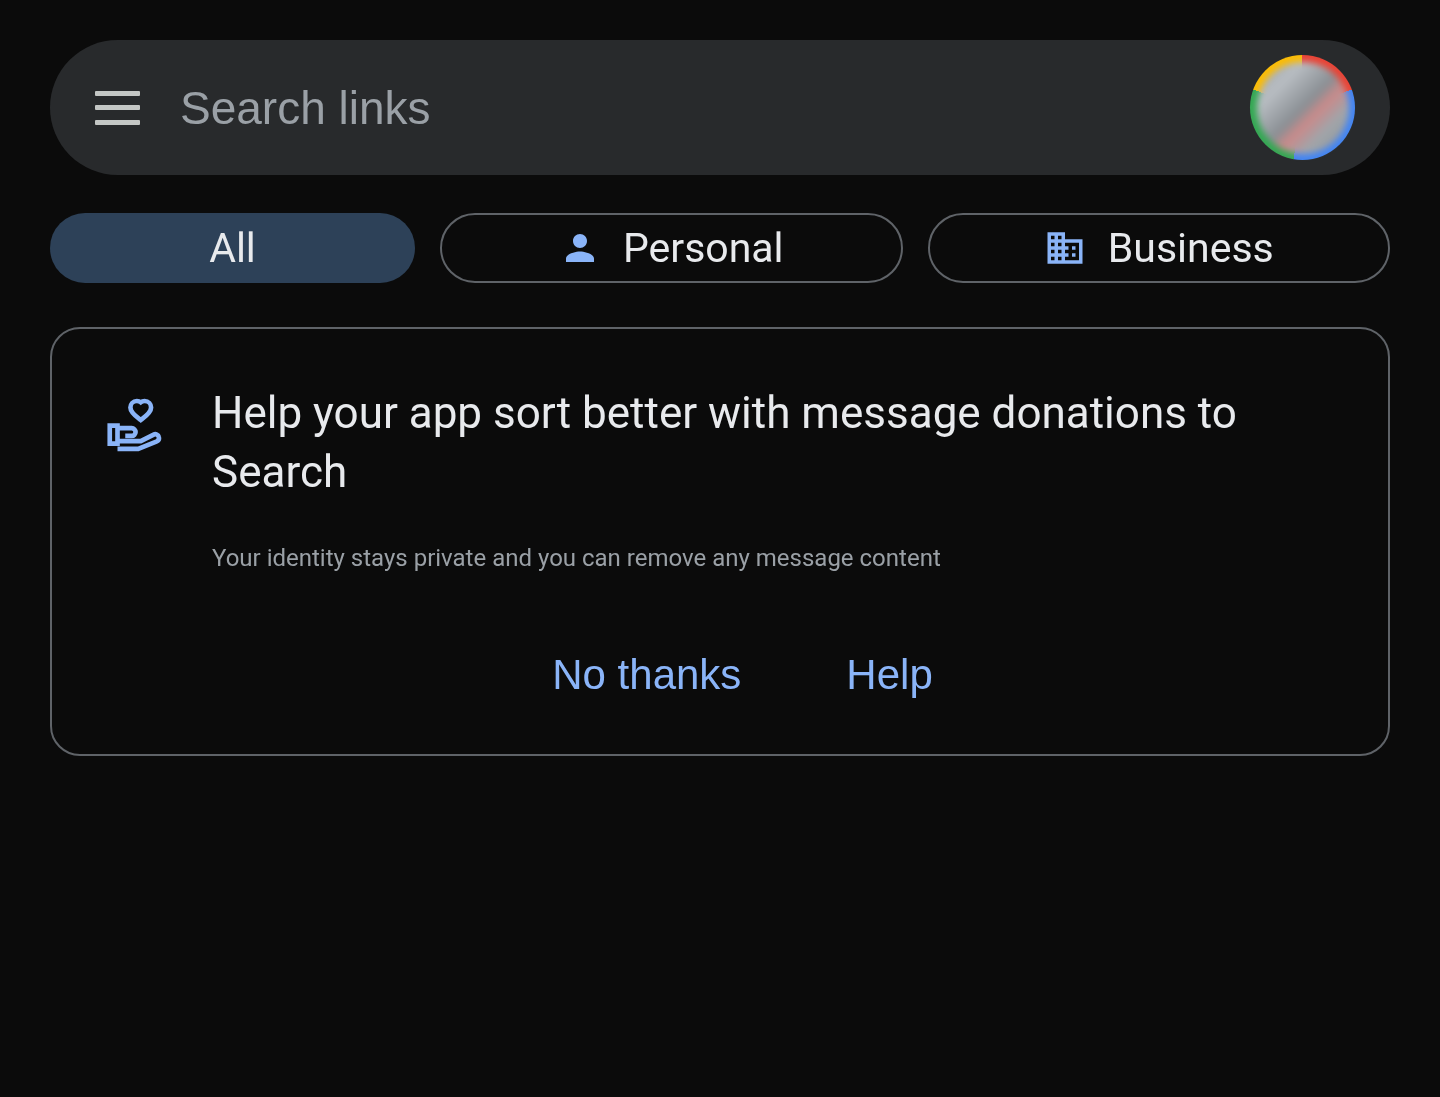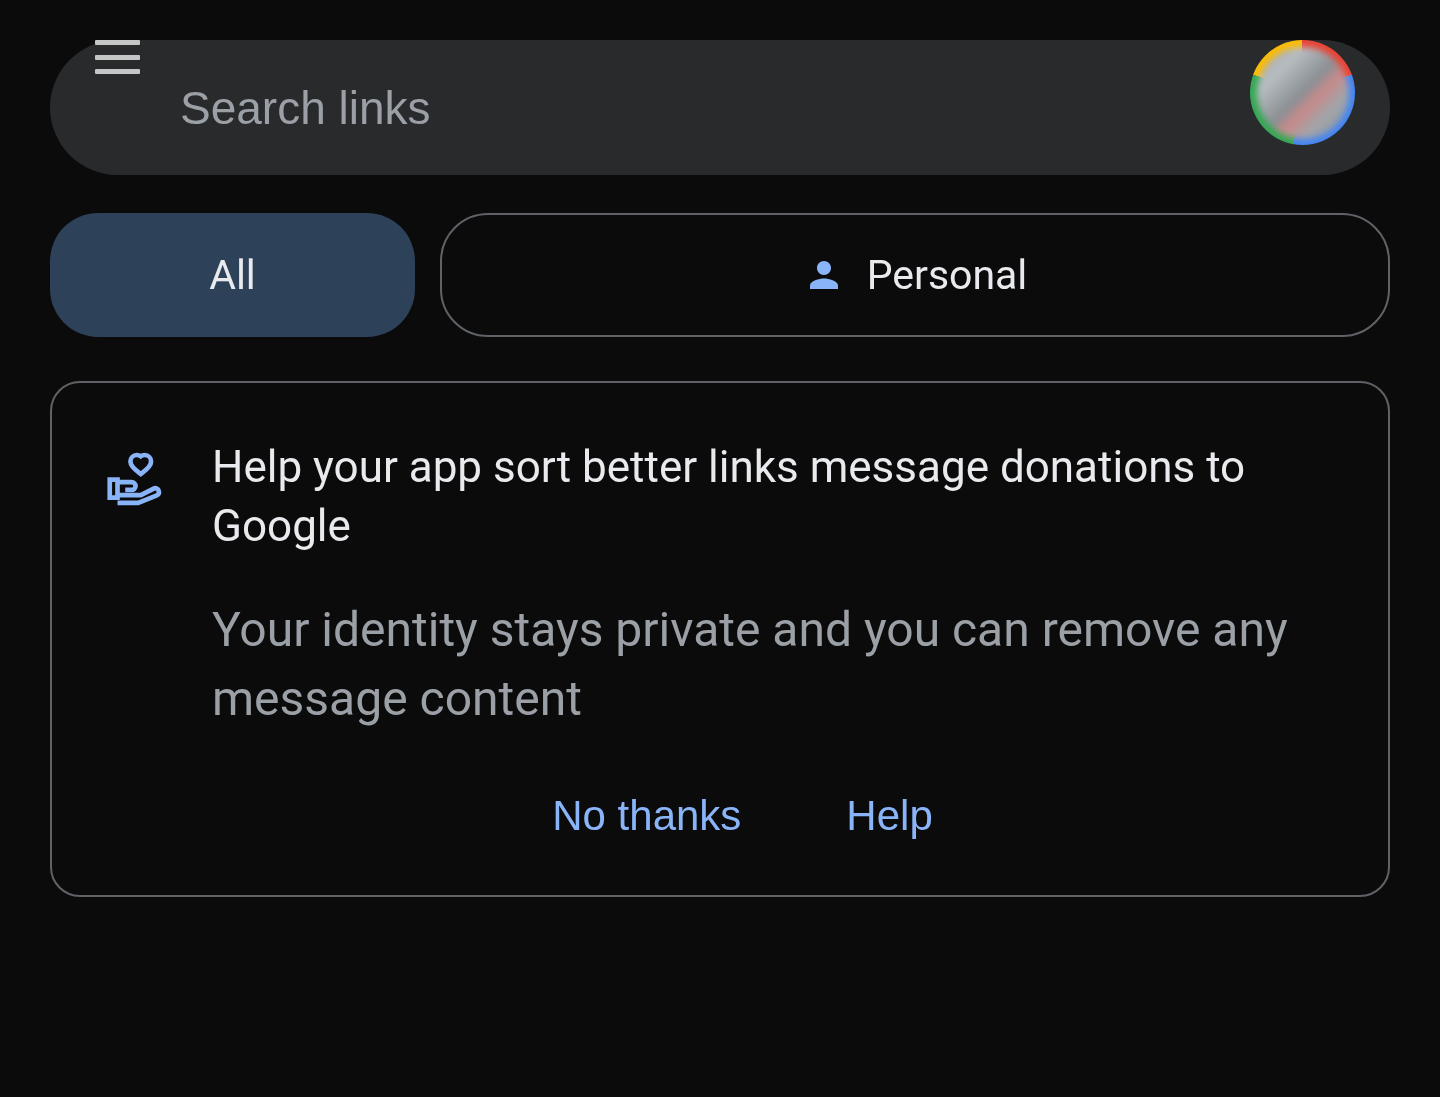--- a/index.html
+++ b/index.html
@@ -13,20 +13,21 @@
       width: 1440px;
       height: 1097px;
       padding: 40px 50px;
       overflow: hidden;
     }
     .search-bar {
       background-color: #282a2c;
       border-radius: 70px;
       height: 135px;
       display: flex;
+      align-items: center;
       padding: 0 35px 0 45px;
       margin-bottom: 38px;
     }
     .menu-icon {
       width: 45px;
       height: 34px;
       display: flex;
       flex-direction: column;
       justify-content: space-between;
       cursor: pointer;
@@ -72,21 +73,21 @@
       border-radius: 50%;
       background: linear-gradient(135deg, #9ba0a5 0%, #b8bdc2 25%, #8a8f94 50%, #c98a8a 60%, #a0a5aa 75%, #8a8f94 100%);
       filter: blur(3px);
     }
     .filter-tabs {
       display: flex;
       gap: 25px;
       margin-bottom: 44px;
     }
     .filter-tab {
-      height: 124px;
+      height: 70px;
       border-radius: 48px;
       display: flex;
       align-items: center;
       justify-content: center;
       gap: 22px;
       font-size: 41px;
       color: #e8eaed;
       cursor: pointer;
       padding: 0 48px;
     }
@@ -127,24 +128,24 @@
       flex: 1;
     }
     .card-title {
       font-size: 44px;
       color: #e8eaed;
       line-height: 1.35;
       margin-bottom: 38px;
       font-weight: 400;
     }
     .card-subtitle {
-      font-size: 48px;
+      font-size: 24px;
       color: #9aa0a6;
       line-height: 1.45;
-      margin-bottom: 58px;
+      margin-bottom: 75px;
       font-weight: 400;
     }
     .card-actions {
       display: flex;
       justify-content: center;
       gap: 105px;
       padding-right: 55px;
     }
     .card-button {
       background: transparent;
@@ -173,33 +174,39 @@
 
 <div class="filter-tabs">
   <div class="filter-tab selected">
     <span>All</span>
   </div>
   <div class="filter-tab unselected">
     <svg viewBox="0 0 24 24">
       <path d="M12 12c2.21 0 4-1.79 4-4s-1.79-4-4-4-4 1.79-4 4 1.79 4 4 4zm0 2c-2.67 0-8 1.34-8 4v2h16v-2c0-2.66-5.33-4-8-4z"></path>
     </svg>
     <span>Personal</span>
+  </div>
+  <div class="filter-tab unselected">
+    <svg viewBox="0 0 24 24">
+      <path d="M12 7V3H2v18h20V7H12zM6 19H4v-2h2v2zm0-4H4v-2h2v2zm0-4H4V9h2v2zm0-4H4V5h2v2zm4 12H8v-2h2v2zm0-4H8v-2h2v2zm0-4H8V9h2v2zm0-4H8V5h2v2zm10 12h-8v-2h2v-2h-2v-2h2v-2h-2V9h8v10zm-2-8h-2v2h2v-2zm0 4h-2v2h2v-2z"></path>
+    </svg>
+    <span>Business</span>
   </div>
 </div>
 
 <div class="card">
   <div class="card-icon">
     <svg viewBox="0 0 24 24" stroke-width="1.8">
       <path d="M16.5 3.5c1.5 0 2.5 1.2 2.5 2.5 0 2.2-3 4-4 4.8-1-0.8-4-2.6-4-4.8 0-1.3 1-2.5 2.5-2.5 0.9 0 1.5 0.5 1.5 0.5s0.6-0.5 1.5-0.5z" stroke="#8ab4f8" fill="none"></path>
       <path d="M3 13h3v7H3z" stroke="#8ab4f8" fill="none"></path>
       <path d="M6 14h5.5c0.8 0 1.5 0.7 1.5 1.5s-0.7 1.5-1.5 1.5H9" stroke="#8ab4f8" fill="none"></path>
       <path d="M6 19h9l5-2.5c0.8-0.4 1.8 0 2 0.9 0.2 0.8-0.3 1.5-1 1.8L14 22H6" stroke="#8ab4f8" fill="none"></path>
     </svg>
   </div>
   <div class="card-content">
-    <div class="card-title">Help your app sort better links message donations to Google</div>
+    <div class="card-title">Help your app sort better with message donations to Search</div>
     <div class="card-subtitle">Your identity stays private and you can remove any message content</div>
     <div class="card-actions">
       <button class="card-button">No thanks</button>
       <button class="card-button">Help</button>
     </div>
   </div>
 </div>
 
 </body></html>

